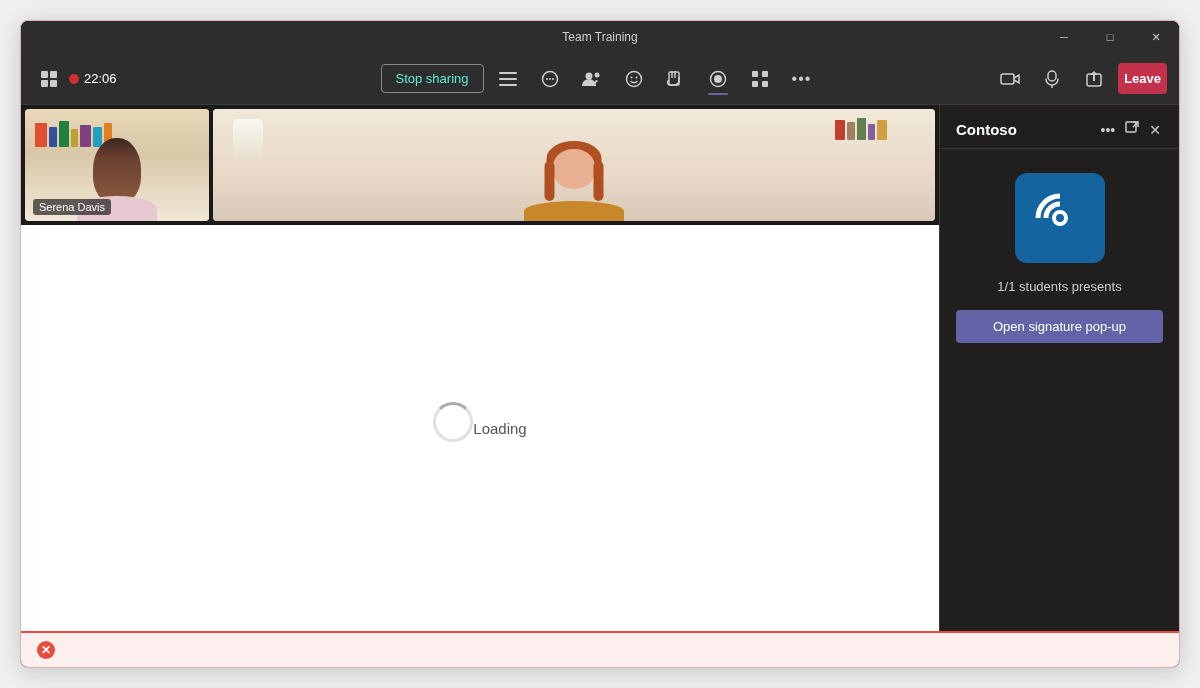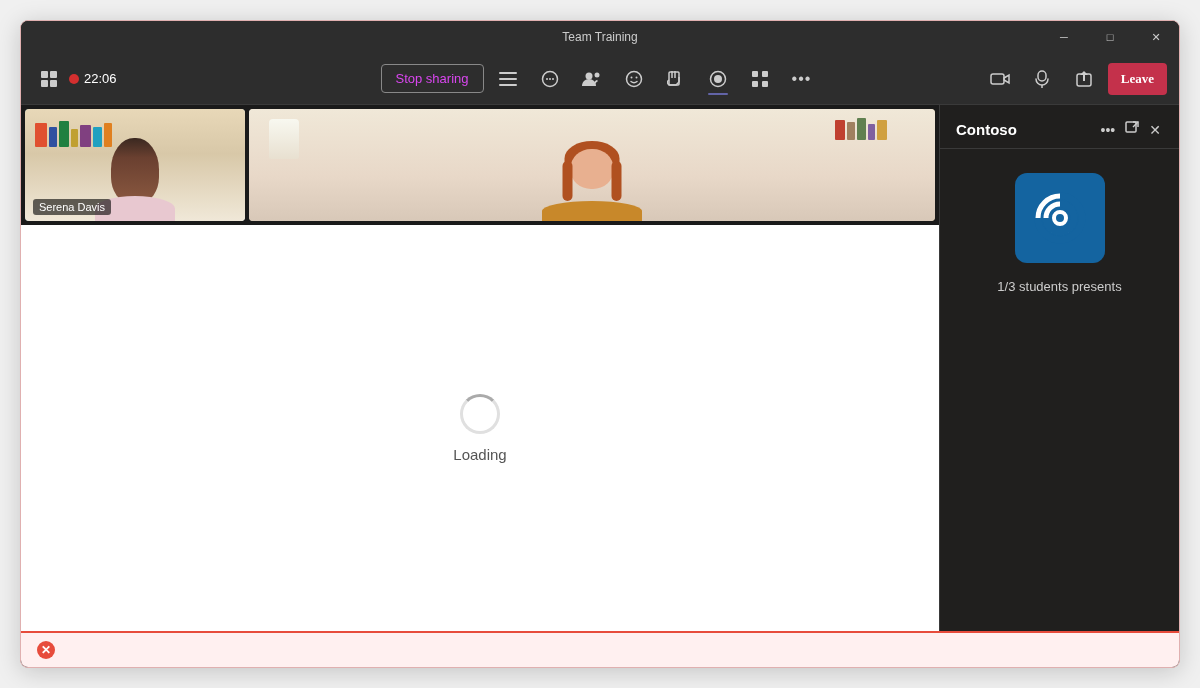--- a/index.html
+++ b/index.html
@@ -102,21 +102,21 @@
     }
     .recording-dot {
       width: 10px;
       height: 10px;
       border-radius: 50%;
       background: #d32f2f;
     }
     .stop-sharing-btn {
       background: transparent;
       border: 1px solid #888;
-      color: #d946ef;
+      color: #5eead4;
       padding: 6px 14px;
       border-radius: 4px;
       font-size: 13px;
       cursor: pointer;
       font-family: inherit;
     }
     .toolbar-icon-btn {
       width: 36px;
       height: 36px;
       display: flex;
@@ -139,26 +139,26 @@
       position: absolute;
       bottom: 2px;
       left: 50%;
       transform: translateX(-50%);
       border-radius: 1px;
     }
     .leave-btn {
       background: #c4314b;
       color: #fff;
       border: none;
-      padding: 8px 13px;
+      padding: 8px 6px;
       border-radius: 4px;
       font-size: 13px;
       font-weight: 600;
       cursor: pointer;
-      font-family: Liberation Serif, serif;
+      font-family: Liberation Sans, sans-serif;
     }
     .content-area {
       display: flex;
       flex: 1;
       overflow: hidden;
     }
     .main-area {
       flex: 1;
       display: flex;
       flex-direction: column;
@@ -173,21 +173,21 @@
       padding: 4px;
       flex-shrink: 0;
     }
     .video-thumb {
       position: relative;
       border-radius: 4px;
       overflow: hidden;
       background: #333;
     }
     .video-thumb-local {
-      width: 220px;
+      width: 184px;
     }
     .video-thumb-remote {
       flex: 1;
     }
     .video-bg-local {
       width: 100%;
       height: 100%;
       background: linear-gradient(135deg, #4a7a8a 0%, #6b9aa8 30%, #a8c4cc 50%, #c8dde3 70%, #e8f0f3 100%);
       display: flex;
       align-items: center;
@@ -210,21 +210,21 @@
       font-size: 11px;
       padding: 2px 6px;
       border-radius: 3px;
     }
     .share-area {
       flex: 1;
       background: #fff;
       display: flex;
       align-items: center;
       justify-content: center;
-      flex-direction: column;
+      flex-direction: row;
     }
     .loading-spinner {
       width: 40px;
       height: 40px;
       border: 3px solid #e0e0e0;
       border-top: 3px solid #aaa;
       border-radius: 50%;
       animation: spin 1s linear infinite;
       margin-bottom: 12px;
     }
@@ -541,22 +541,23 @@
 
             <circle cx="30" cy="30" r="22" stroke="#fff" stroke-width="5" fill="none"></circle>
             <circle cx="30" cy="30" r="14" stroke="#fff" stroke-width="5" fill="none"></circle>
             <circle cx="30" cy="30" r="6" stroke="#fff" stroke-width="4" fill="none"></circle>
 
             <path d="M 30 8 A 22 22 0 1 1 8 30" stroke="#1464a0" stroke-width="7" fill="none"></path>
             <path d="M 30 16 A 14 14 0 1 1 16 30" stroke="#1464a0" stroke-width="7" fill="none"></path>
           </svg>
         </div>
 
-        <span class="students-count">1/3 students presents</span>
-
+        <span class="students-count">1/1 students presents</span>
+
+        <button class="open-popup-btn">Open signature pop-up</button>
 
       </div>
     </div>
   </div>
 
   <div class="fail-bar">
     <div class="fail-icon">✕</div>
   </div>
 </div>
 

